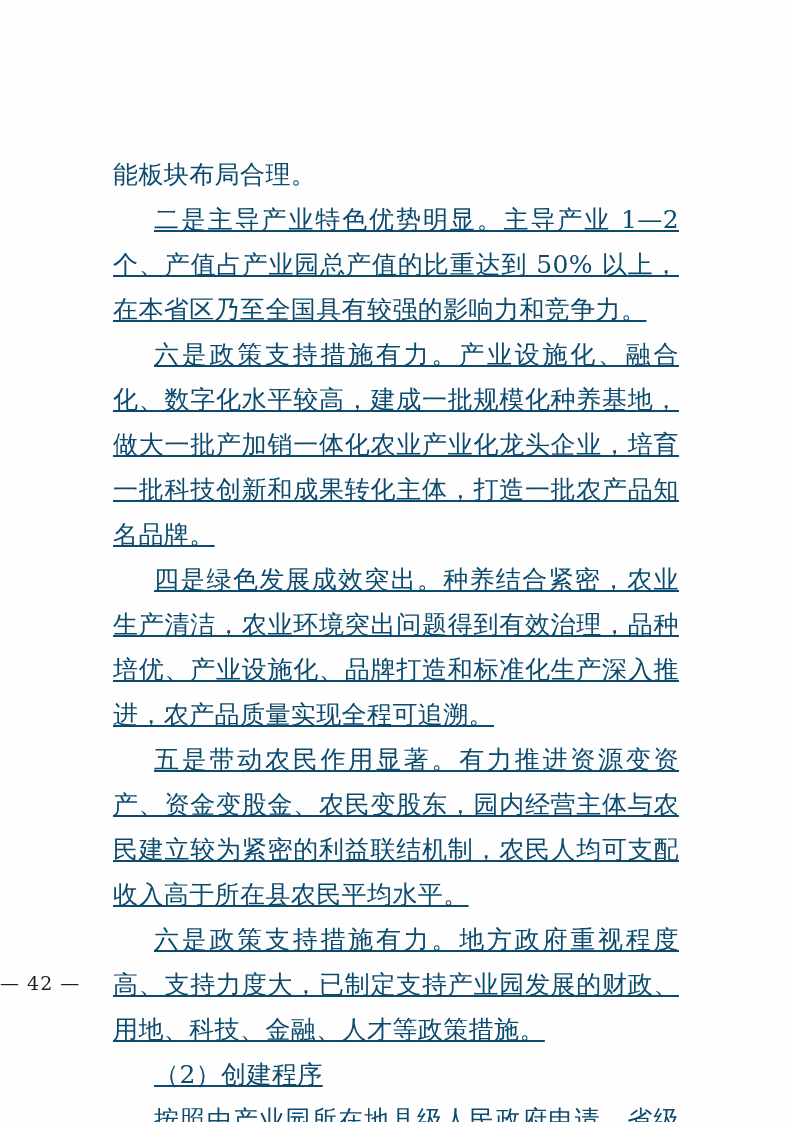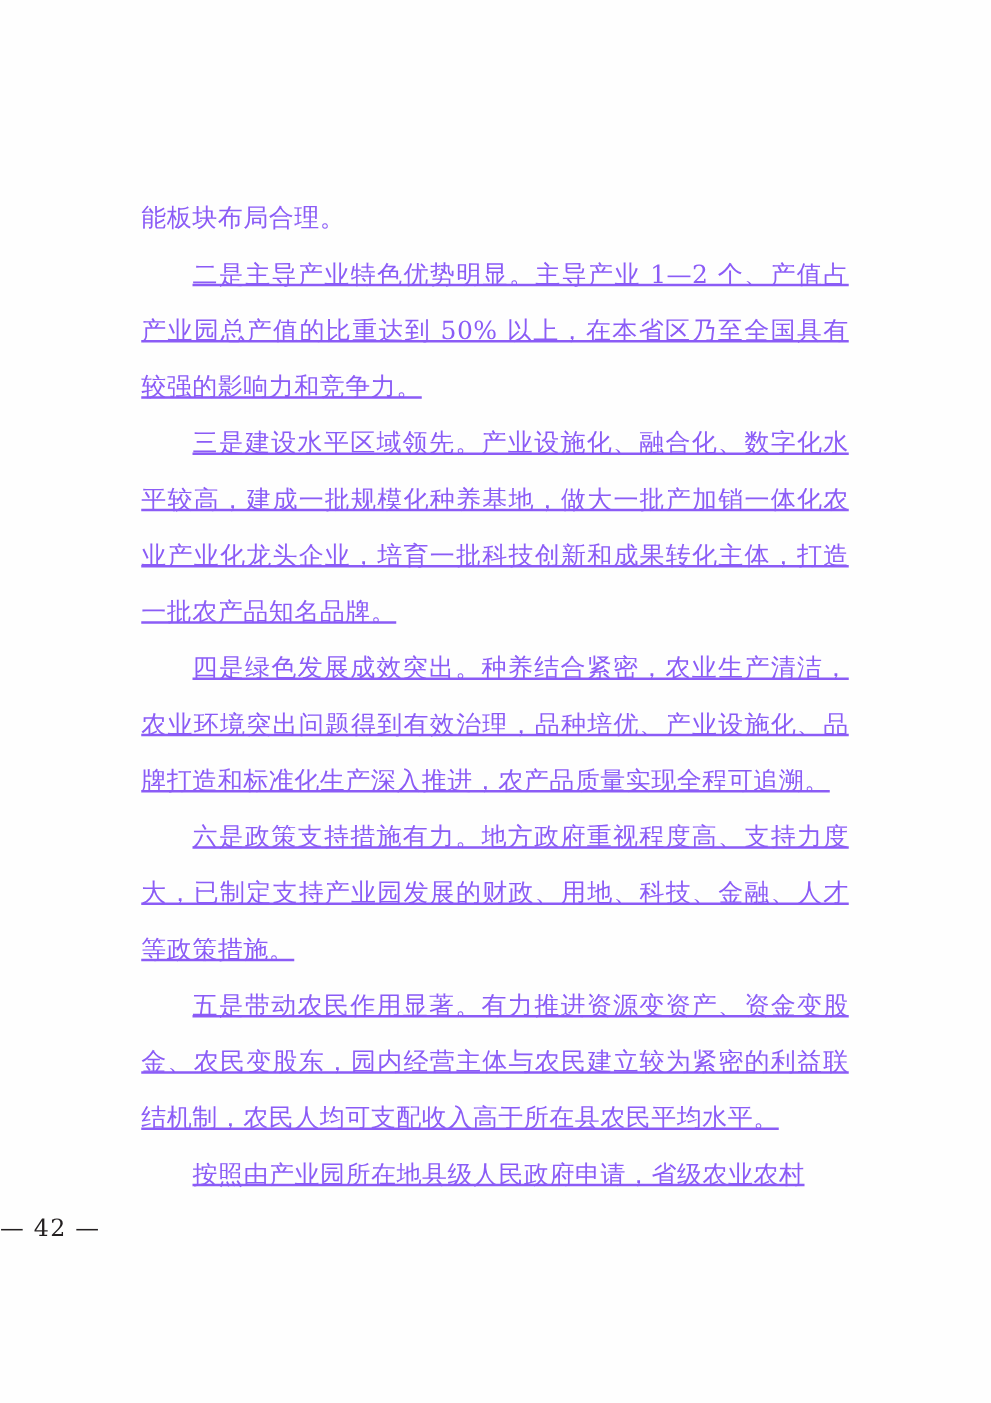--- a/index.html
+++ b/index.html
@@ -24,26 +24,26 @@
     overflow: hidden;
   }
   .content {
     position: absolute;
     left: 113px;
     top: 152px;
     width: 566px;
   }
   p.para {
     margin: 0;
-    font-size: 20px;
+    font-size: 25px;
     line-height: 45px;
     text-align: justify;
     text-justify: inter-ideograph;
     letter-spacing: 0.4px;
-    color: #8b5cf6;
+    color: #0c4a6e;
     font-family: "DejaVu Serif", "Liberation Serif", serif;
   }
   p.indent {
     text-indent: 41px;
     text-decoration: underline;
   }
   .footer {
     position: absolute;
     left: 0;
     top: 972px;
@@ -54,20 +54,21 @@
     font-family: "DejaVu Serif", "Liberation Serif", serif;
   }
 </style>
 </head>
 <body>
 
 <div class="page">
   <div class="content">
     <p class="para">能板块布局合理。</p>
     <p class="para indent">二是主导产业特色优势明显。主导产业 1—2 个、产值占产业园总产值的比重达到 50% 以上，在本省区乃至全国具有较强的影响力和竞争力。</p>
-    <p class="para indent">三是建设水平区域领先。产业设施化、融合化、数字化水平较高，建成一批规模化种养基地，做大一批产加销一体化农业产业化龙头企业，培育一批科技创新和成果转化主体，打造一批农产品知名品牌。</p>
+    <p class="para indent">六是政策支持措施有力。产业设施化、融合化、数字化水平较高，建成一批规模化种养基地，做大一批产加销一体化农业产业化龙头企业，培育一批科技创新和成果转化主体，打造一批农产品知名品牌。</p>
     <p class="para indent">四是绿色发展成效突出。种养结合紧密，农业生产清洁，农业环境突出问题得到有效治理，品种培优、产业设施化、品牌打造和标准化生产深入推进，农产品质量实现全程可追溯。</p>
+    <p class="para indent">五是带动农民作用显著。有力推进资源变资产、资金变股金、农民变股东，园内经营主体与农民建立较为紧密的利益联结机制，农民人均可支配收入高于所在县农民平均水平。</p>
     <p class="para indent">六是政策支持措施有力。地方政府重视程度高、支持力度大，已制定支持产业园发展的财政、用地、科技、金融、人才等政策措施。</p>
-    <p class="para indent">五是带动农民作用显著。有力推进资源变资产、资金变股金、农民变股东，园内经营主体与农民建立较为紧密的利益联结机制，农民人均可支配收入高于所在县农民平均水平。</p>
+    <p class="para indent">（2）创建程序</p>
     <p class="para indent">按照由产业园所在地县级人民政府申请，省级农业农村</p>
   </div>
   <div class="footer">— 42 —</div>
 </div>
 
 </body></html>

